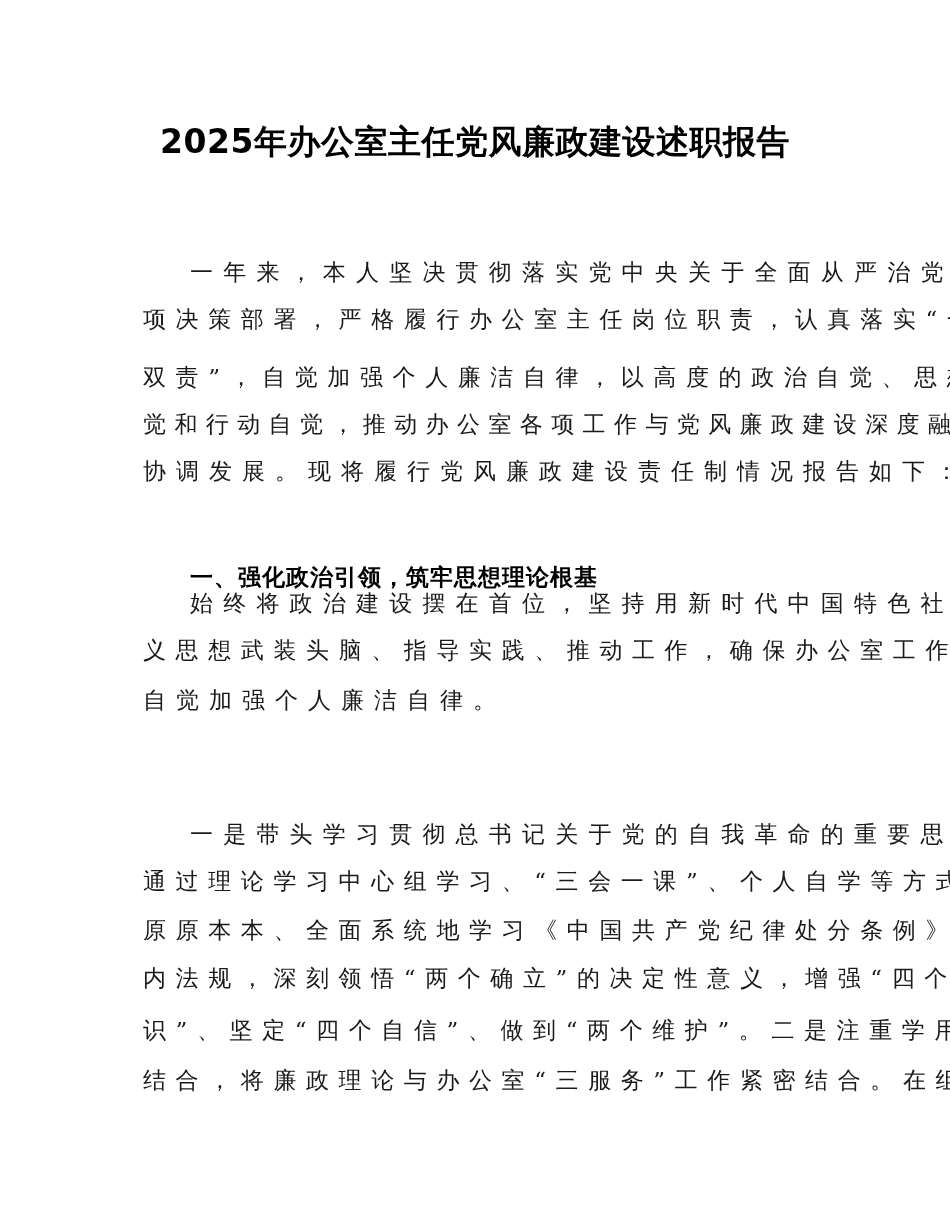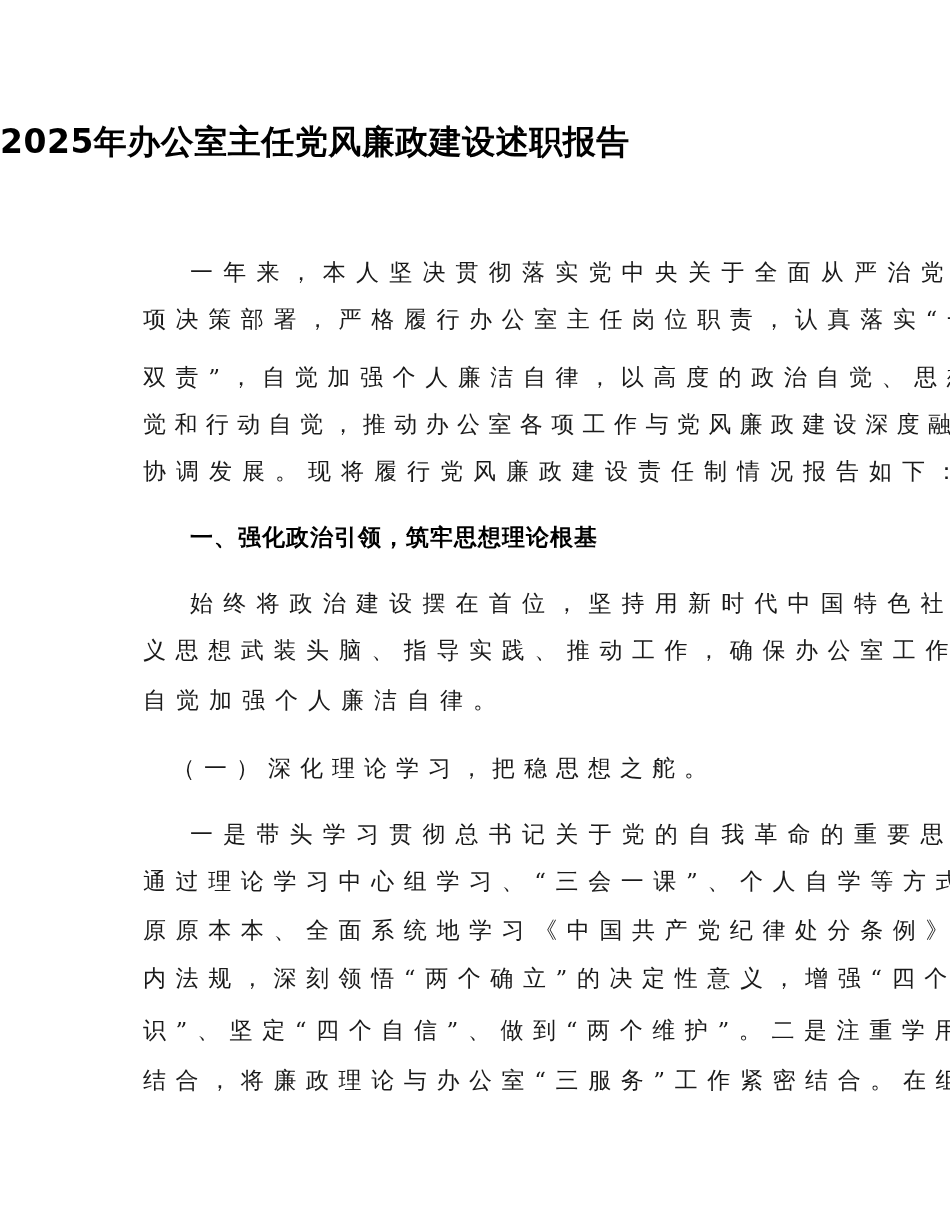--- a/index.html
+++ b/index.html
@@ -1,27 +1,27 @@
 <!DOCTYPE html>
 <html><head>
 <meta charset="utf-8">
 <style>
   html, body { margin: 0; padding: 0; background: #ffffff; }
   body { width: 950px; height: 1230px; position: relative; overflow: hidden;
          font-family: "DejaVu Serif", "Liberation Serif", serif; color: #111; }
   .page { position: absolute; left: 0; top: 0; width: 950px; height: 1230px; background: #fff; }
-  .title { position: absolute; top: 118px; left: 0; width: 950px; text-align: left;
+  .title { position: absolute; top: 118px; left: 0; width: 950px; text-align: center;
            font-family: "DejaVu Sans", "Liberation Sans", sans-serif; font-weight: bold;
            font-size: 33px; line-height: 48px; color: #000; letter-spacing: 0.5px; }
   .line { position: absolute; left: 143px; width: 670px; white-space: nowrap;
           font-size: 23px; line-height: 30px; letter-spacing: 10px; color: #1a1a1a; }
   .indent { left: 190px; }
   .heading { position: absolute; left: 190px; white-space: nowrap;
              font-family: "DejaVu Sans", "Liberation Sans", sans-serif; font-weight: bold;
-             font-size: 23px; line-height: 30px; letter-spacing: 1px; color: #000; }
+             font-size: 23px; line-height: 30px; letter-spacing: 1px; color: #000; margin-top: 40px; }
   .sub { position: absolute; left: 172px; white-space: nowrap;
          font-size: 23px; line-height: 30px; letter-spacing: 9px; color: #1a1a1a; }
 </style>
 </head>
 <body>
 
 <div class="page">
   <div class="title">2025年办公室主任党风廉政建设述职报告</div>
 
   <div class="line indent" style="top:257px;letter-spacing:10.2px">一年来，本人坚决贯彻落实党中央关于全面从严治党的各</div>
@@ -29,21 +29,20 @@
   <div class="line" style="top:362px;letter-spacing:9.6px">双责”，自觉加强个人廉洁自律，以高度的政治自觉、思想自</div>
   <div class="line" style="top:409px;letter-spacing:8.4px">觉和行动自觉，推动办公室各项工作与党风廉政建设深度融合、</div>
   <div class="line" style="top:456px;letter-spacing:10px">协调发展。现将履行党风廉政建设责任制情况报告如下：</div>
 
   <div class="heading" style="top:522px">一、强化政治引领，筑牢思想理论根基</div>
 
   <div class="line indent" style="top:588px;letter-spacing:10.2px">始终将政治建设摆在首位，坚持用新时代中国特色社会主</div>
   <div class="line" style="top:635px;letter-spacing:9.6px">义思想武装头脑、指导实践、推动工作，确保办公室工作始终</div>
   <div class="line" style="top:685px;letter-spacing:10px">自觉加强个人廉洁自律。</div>
 
-  <div class="sub" style="top:753px">（一）深化理论学习，把稳思想之舵。</div>
 
   <div class="line indent" style="top:819px;letter-spacing:10.2px">一是带头学习贯彻总书记关于党的自我革命的重要思想。</div>
   <div class="line" style="top:866px;letter-spacing:9.6px">通过理论学习中心组学习、“三会一课”、个人自学等方式，</div>
   <div class="line" style="top:915px;letter-spacing:9.6px">原原本本、全面系统地学习《中国共产党纪律处分条例》等党</div>
   <div class="line" style="top:963px;letter-spacing:9.6px">内法规，深刻领悟“两个确立”的决定性意义，增强“四个意</div>
   <div class="line" style="top:1015px;letter-spacing:9.6px">识”、坚定“四个自信”、做到“两个维护”。二是注重学用</div>
   <div class="line" style="top:1065px;letter-spacing:9.6px">结合，将廉政理论与办公室“三服务”工作紧密结合。在组织</div>
 </div>
 
 </body></html>

